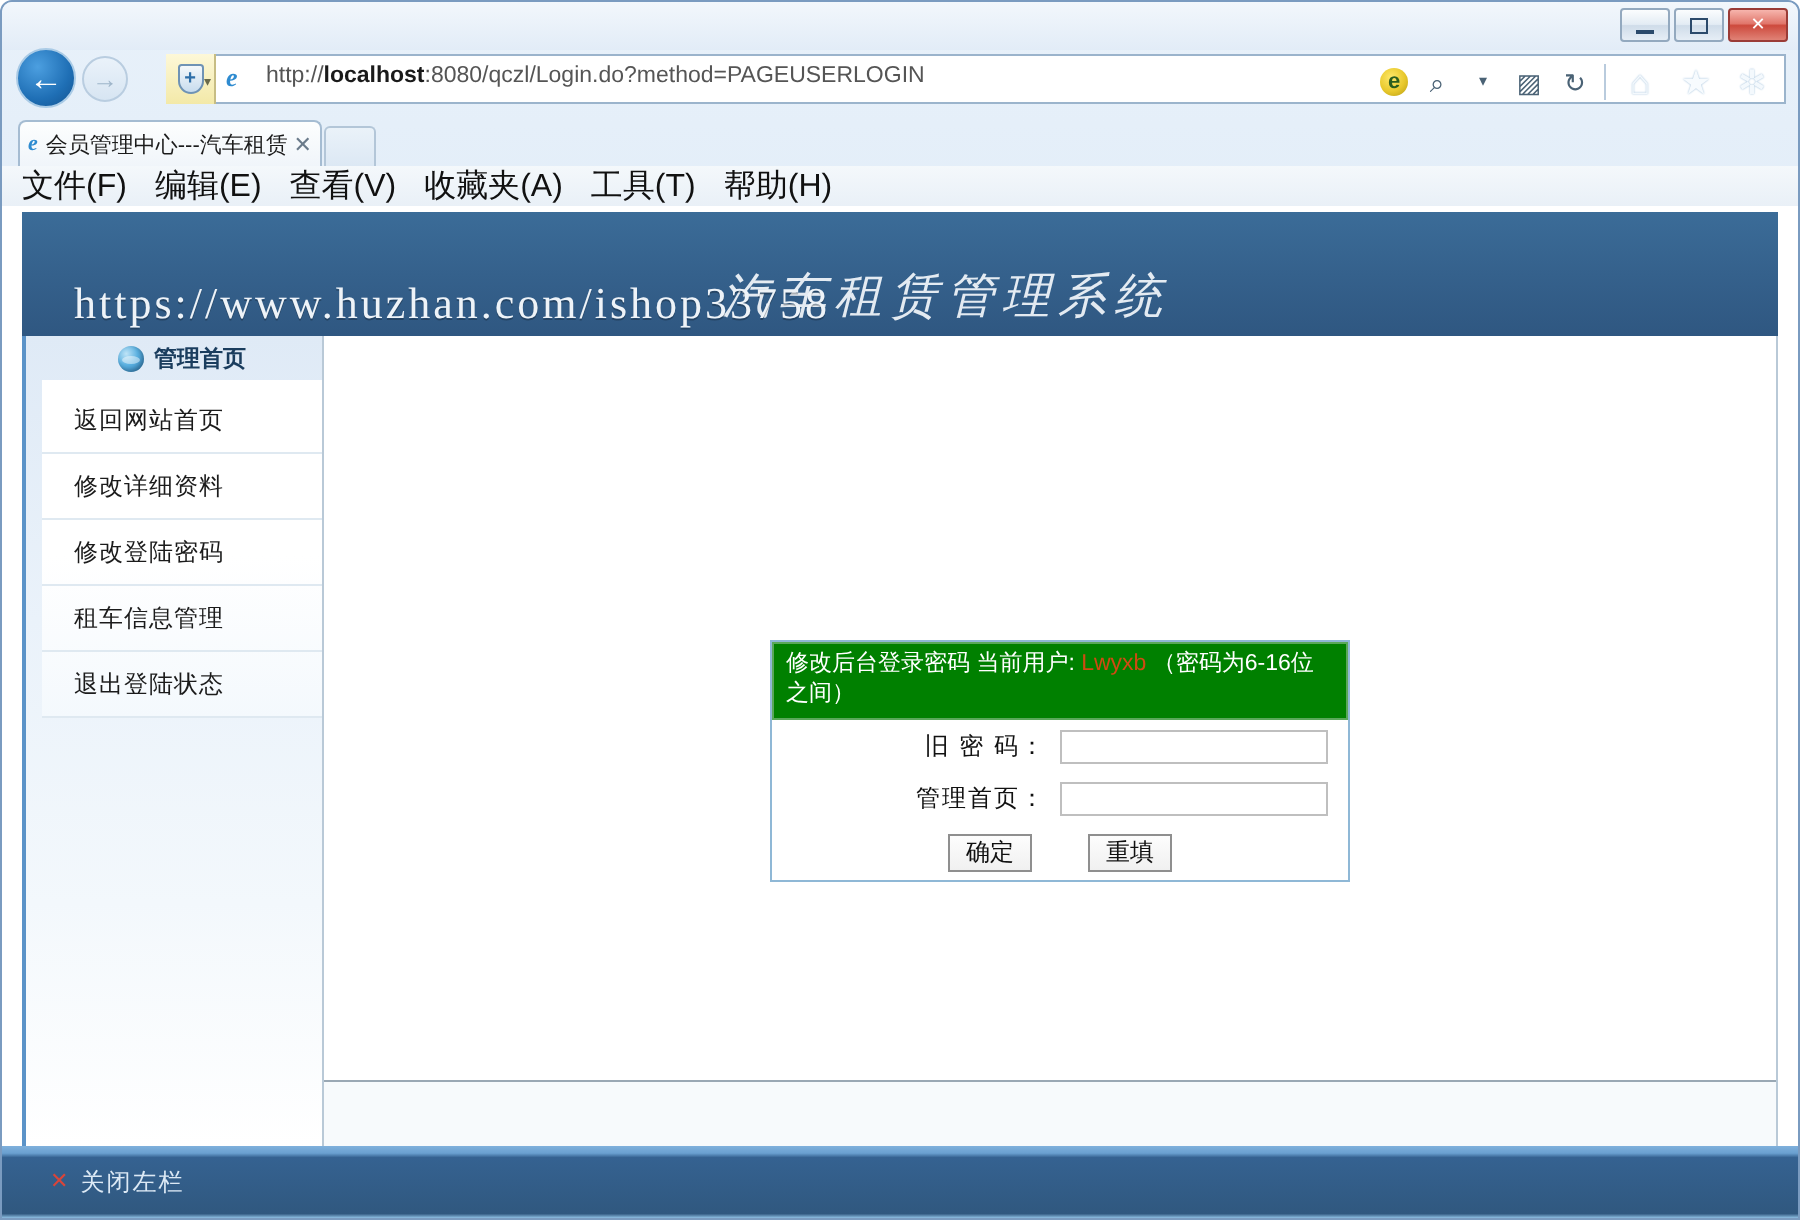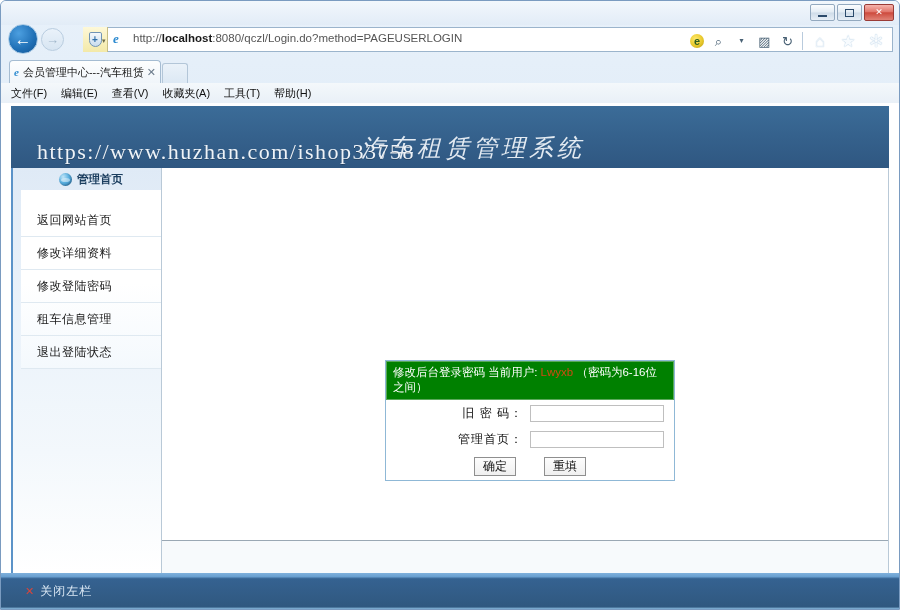--- a/index.html
+++ b/index.html
@@ -134,21 +134,21 @@
     background: linear-gradient(to bottom,#eaf2f9,#dce8f4);
     border: 1px solid #b3c6d8; border-bottom:none; border-radius: 3px 3px 0 0;
   }
 
   
   .menubar {
     position: absolute; left: 0; top: 82px; width: 898px; height: 20px;
     background: linear-gradient(to bottom,#f4f8fb,#e9f0f7);
     display: flex; align-items: center; padding-left: 10px; gap: 14px;
   }
-  .menuitem { font-size: 11px; color: #111; white-space: nowrap; }
+  .menuitem { font-size: 16px; color: #111; white-space: nowrap; }
 
   
   .viewport {
     position: absolute; left: 0; top: 102px; width: 898px; height: 470px;
     background: #ffffff; overflow: hidden;
   }
 
   
   .banner {
     position: absolute; left: 10px; top: 3px; width: 878px; height: 62px;
@@ -187,21 +187,21 @@
     position: relative;
   }
   .globe-ic::after {
     content:''; position:absolute; left:2px; top:5px; width:9px; height:4px;
     border-radius:50%; background:rgba(255,255,255,.45);
   }
   .side-head-label { font-size: 11.5px; color: #1a3d5e; font-weight: bold; }
   .side-menu {
     margin: 2px 8px 0 8px;
     background: linear-gradient(to bottom, #ffffff 0%, #ffffff 52%, #f4f9fd 100%);
-    padding-top: 14px;
+    padding-top: 4px;
   }
   .side-item {
     height: 33px; display: flex; align-items: center;
     padding-left: 16px;
     font-size: 12px; color: #1b1b1b;
     border-bottom: 1px solid #dfe9f1;
     letter-spacing: .5px;
   }
   .side-item:last-child { border-bottom: 1px solid #dfe9f1; }
 
@@ -216,21 +216,20 @@
     position: absolute; left: 0; bottom: 0; width: 100%; height: 33px;
     background: #f7fafc; border-top: 1px solid #9aa8b4;
   }
 
   
   .card {
     position: absolute; left: 223px; top: 152px;
     width: 290px;
     border: 1px solid #8fb8d6;
     background: #ffffff;
-    margin-top: 40px;
   }
   .card-head {
     background: #008000; color: #ffffff;
     font-size: 11.5px; line-height: 15px;
     padding: 3px 5px 4px 6px;
     border: 1px solid #5aa85a;
   }
   .card-head .user { color: #cf4a12; }
   .form-row { display: flex; align-items: center; height: 26px; }
   .form-row .lbl {

